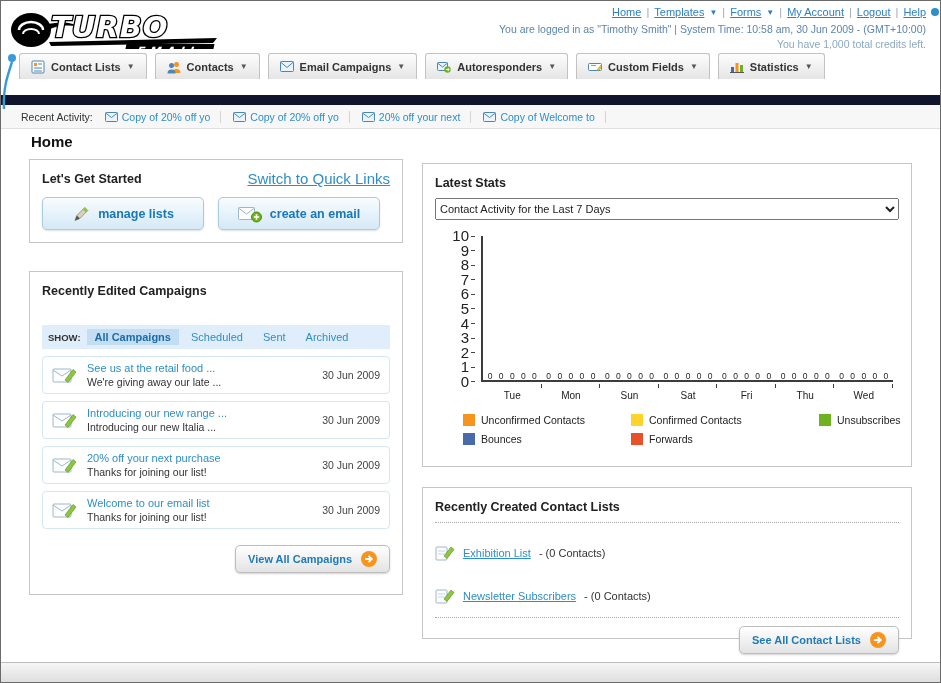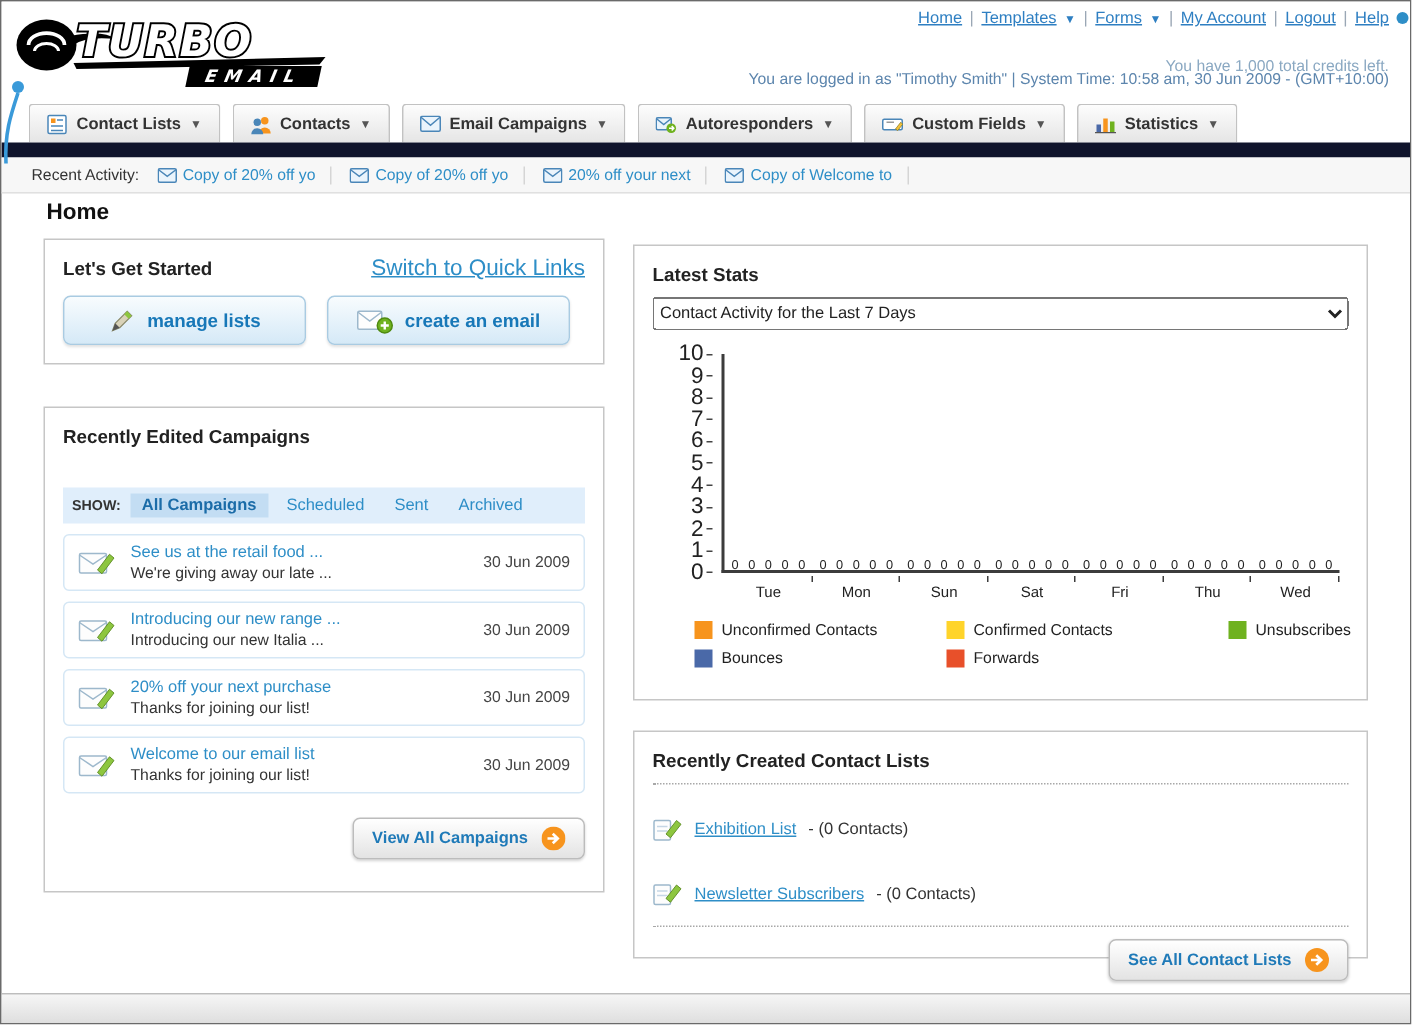--- a/index.html
+++ b/index.html
@@ -8,25 +8,25 @@
 
   
   .header { position:absolute; top:0; left:0; right:0; height:64px; background:#fff; }
   .logo-wrap { position:absolute; left:6px; top:3px; }
   .antenna { position:absolute; left:0; top:52px; z-index:6; }
   .header-links { position:absolute; right:14px; top:5px; font-size:11px; color:#888; display:flex; gap:5px; align-items:center; }
   .header-links a { color:#2e7fc2; text-decoration:underline; cursor:pointer; white-space:nowrap; }
   .hl-sep { color:#9aa7b5; }
   .hl-arrow { color:#2e7fc2; font-size:8px; }
   .header-dot { position:absolute; right:1px; top:7px; width:8px; height:8px; border-radius:50%; background:#2e8ec7; }
-  .login-line { position:absolute; right:14px; top:22px; font-size:10.5px; color:#5c85ad;margin-top:24px; }
+  .login-line { position:absolute; right:14px; top:22px; font-size:10.5px; color:#5c85ad; }
   .credits-line { position:absolute; right:14px; top:37px; font-size:10.5px; color:#8aa8c2; }
 
   
-  .navbar { position:absolute; top:64px; left:0; right:0; height:30px; background:#fff; display:flex; align-items:flex-end; gap:8px; padding-left:18px; }
+  .navbar { position:absolute; top:48px; left:0; right:0; height:30px; background:#fff; display:flex; align-items:flex-end; gap:8px; padding-left:18px; }
   .navtab { height:26px; display:inline-flex; align-items:center; gap:6px; padding:0 11px; border:1px solid #c2c2c2; border-bottom:none; border-radius:3px 3px 0 0; background:linear-gradient(#fdfdfd,#e5e5e5); font-size:11px; font-weight:bold; color:#333; cursor:pointer; white-space:nowrap; }
   .navtab .arrow { font-size:8px; color:#555; }
   .darkbar { position:absolute; top:94px; left:0; right:0; height:10px; background:#10142c; }
 
   
   .activity-bar { position:absolute; top:104px; left:0; right:0; height:24px; background:#f7f7f7; border-bottom:1px solid #e0e0e0; display:flex; align-items:center; padding-left:20px; gap:12px; font-size:10.5px; }
   .activity-label { color:#333; }
   .activity-item { display:flex; align-items:center; gap:4px; cursor:pointer; padding-right:10px; border-right:1px solid #d5d5d5; }
   .activity-item span { color:#2e8ec7; white-space:nowrap; }
 

